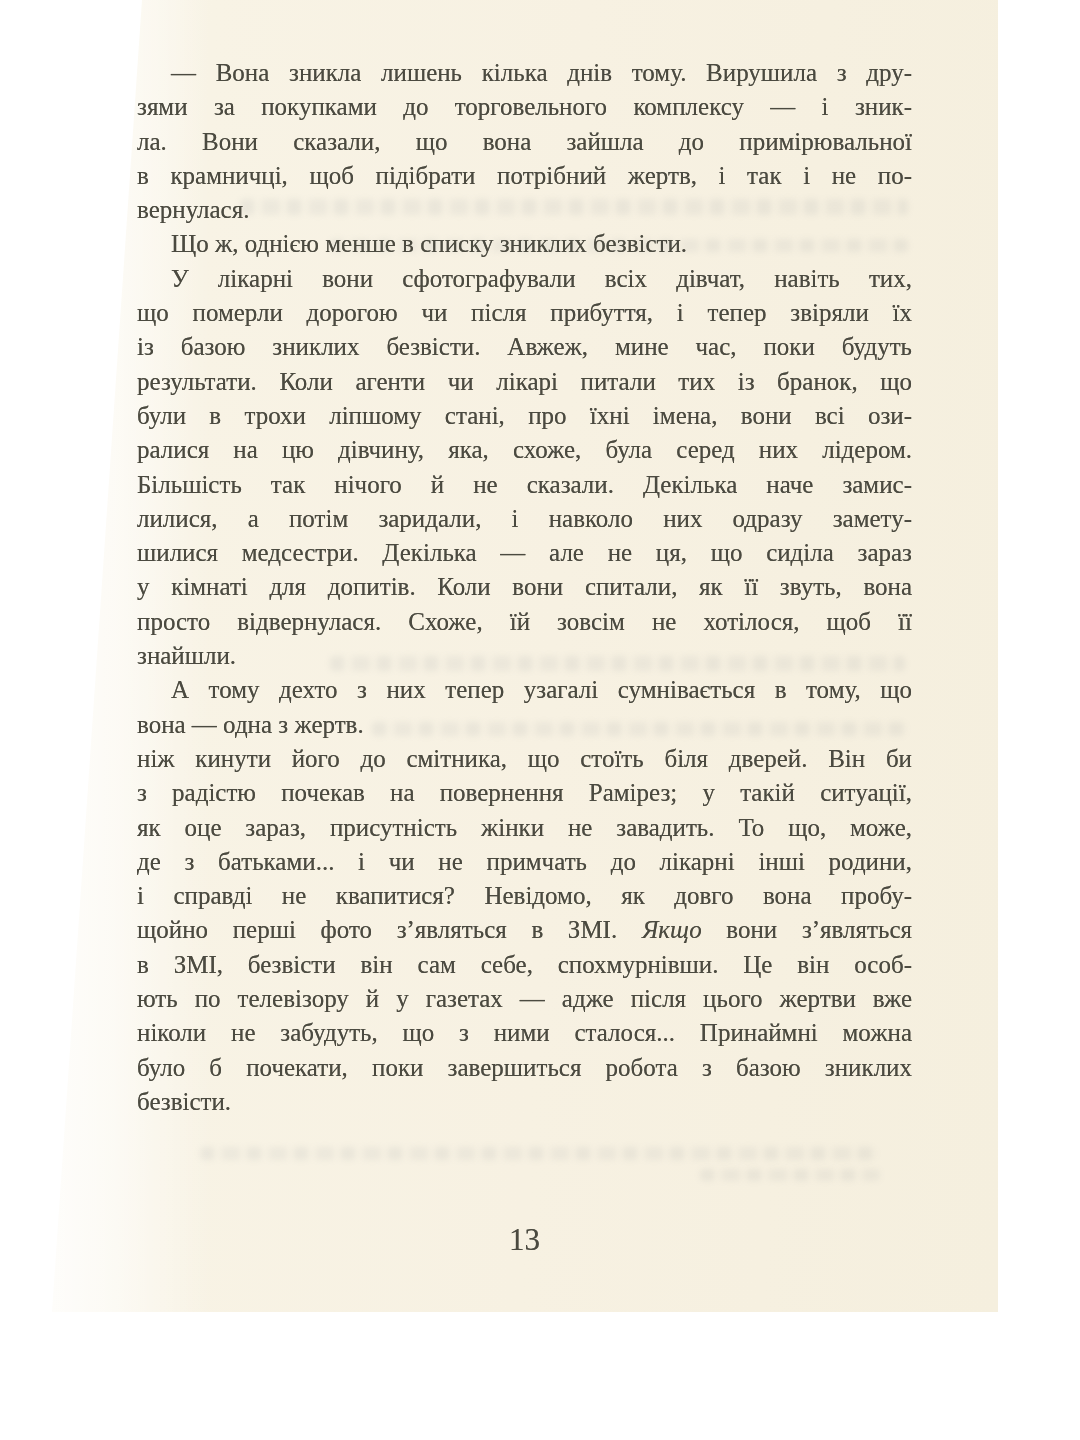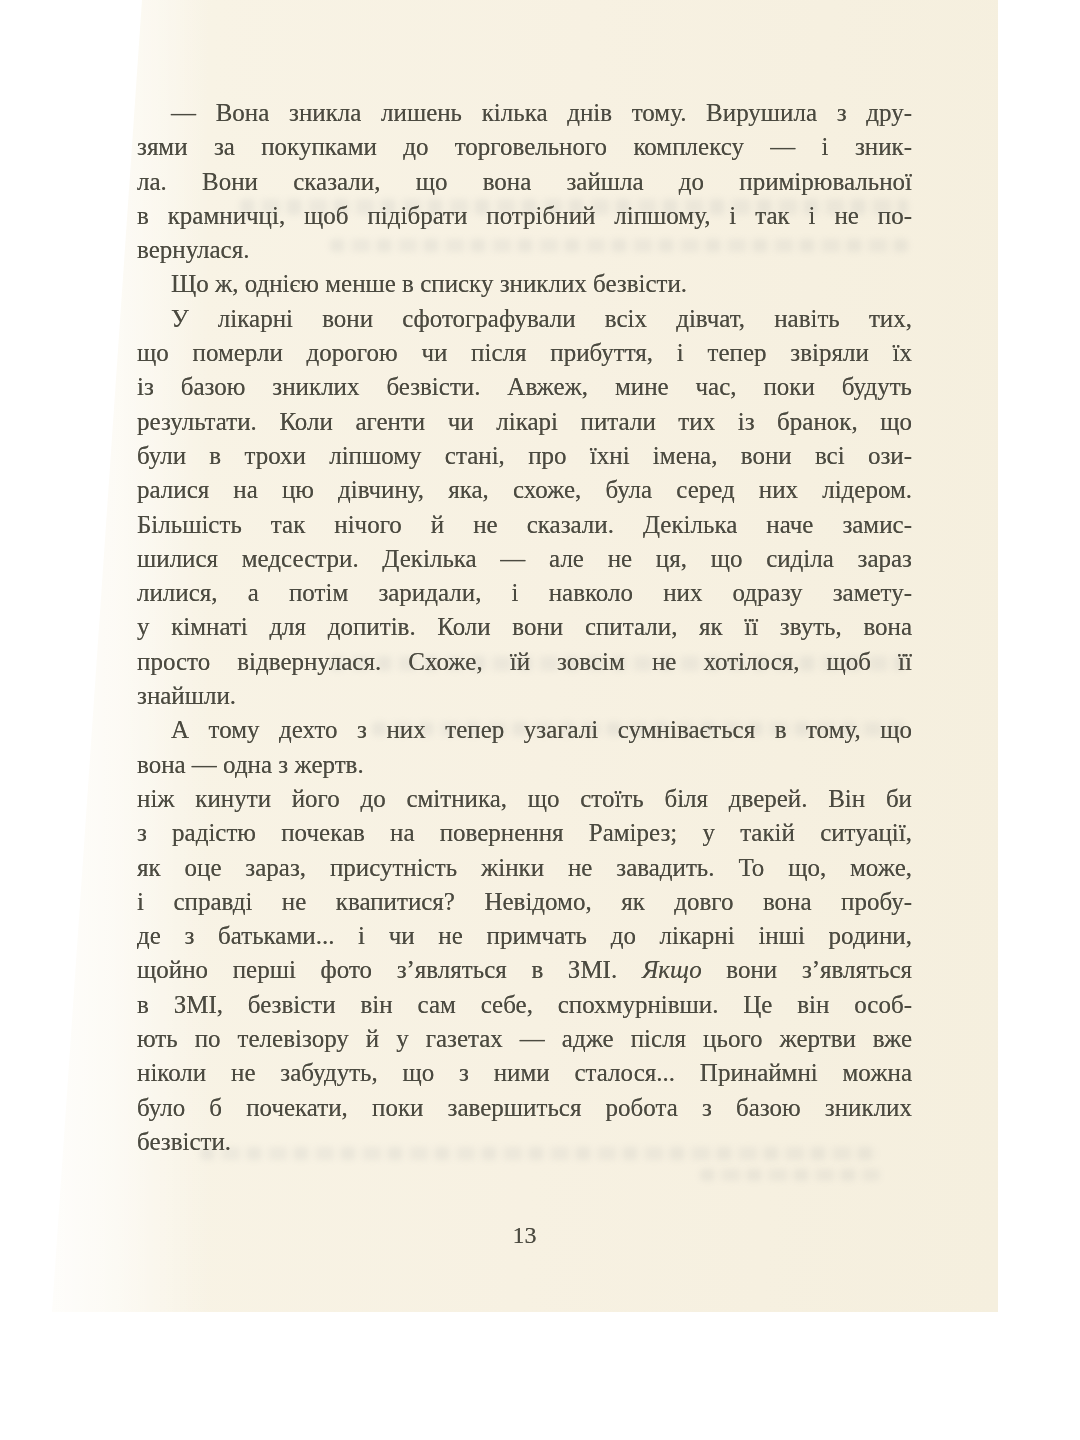--- a/index.html
+++ b/index.html
@@ -49,21 +49,20 @@
   }
   
   .textblock {
     position: absolute;
     left: 137px;
     top: 56px;
     width: 775px;
     color: #4b4a40;
     font-size: 25px;
     text-shadow: 0 0 0.6px rgba(75,74,64,0.75);
-    margin-top: 40px;
   }
   .line {
     height: 34.3px;
     line-height: 34.3px;
     white-space: nowrap;
   }
   .line.j {
     text-align: justify;
     text-align-last: justify;
     white-space: normal;
@@ -77,21 +76,21 @@
   }
   .line i { font-style: italic; }
   
   .pagenum {
     position: absolute;
     left: 137px;
     top: 1222px;
     width: 775px;
     text-align: center;
     color: #4b4a40;
-    font-size: 24px;
+    font-size: 31px;
     text-shadow: 0 0 0.6px rgba(75,74,64,0.7);
   }
   
   .ghost {
     position: absolute;
     background: repeating-linear-gradient(90deg,
       rgba(140,145,150,0.55) 0 14px,
       rgba(140,145,150,0.05) 14px 22px,
       rgba(140,145,150,0.45) 22px 40px,
       rgba(140,145,150,0.05) 40px 47px);
@@ -113,42 +112,42 @@
     <div class="ghost" style="left:200px; top:1147px; width:680px; height:13px;"></div>
     <div class="ghost" style="left:700px; top:1169px; width:180px; height:12px;"></div>
 
     <div class="spine-fade"></div>
     <div class="spine-soft"></div>
 
     <div class="textblock">
         <div class="line j indent">— Вона зникла лишень кілька днів тому. Вирушила з дру-</div>
         <div class="line j">зями за покупками до торговельного комплексу — і зник-</div>
         <div class="line j">ла. Вони сказали, що вона зайшла до примірювальної</div>
-        <div class="line j">в крамничці, щоб підібрати потрібний ліпшому, і так і не по-</div>
+        <div class="line j">в крамничці, щоб підібрати потрібний жертв, і так і не по-</div>
         <div class="line last">вернулася.</div>
         <div class="line last indent">Що ж, однією менше в списку зниклих безвісти.</div>
         <div class="line j indent">У лікарні вони сфотографували всіх дівчат, навіть тих,</div>
         <div class="line j">що померли дорогою чи після прибуття, і тепер звіряли їх</div>
         <div class="line j">із базою зниклих безвісти. Авжеж, мине час, поки будуть</div>
         <div class="line j">результати. Коли агенти чи лікарі питали тих із бранок, що</div>
         <div class="line j">були в трохи ліпшому стані, про їхні імена, вони всі ози-</div>
         <div class="line j">ралися на цю дівчину, яка, схоже, була серед них лідером.</div>
         <div class="line j">Більшість так нічого й не сказали. Декілька наче замис-</div>
+        <div class="line j">лилися, а потім заридали, і навколо них одразу замету-</div>
         <div class="line j">шилися медсестри. Декілька — але не ця, що сиділа зараз</div>
-        <div class="line j">лилися, а потім заридали, і навколо них одразу замету-</div>
         <div class="line j">у кімнаті для допитів. Коли вони спитали, як її звуть, вона</div>
         <div class="line j">просто відвернулася. Схоже, їй зовсім не хотілося, щоб її</div>
         <div class="line last">знайшли.</div>
         <div class="line j indent">А тому дехто з них тепер узагалі сумнівається в тому, що</div>
         <div class="line last">вона — одна з жертв.</div>
         <div class="line j">ніж кинути його до смітника, що стоїть біля дверей. Він би</div>
         <div class="line j">з радістю почекав на повернення Рамірез; у такій ситуації,</div>
         <div class="line j">як оце зараз, присутність жінки не завадить. То що, може,</div>
+        <div class="line j">де з батьками... і чи не примчать до лікарні інші родини,</div>
         <div class="line j">і справді не квапитися? Невідомо, як довго вона пробу-</div>
-        <div class="line j">де з батьками... і чи не примчать до лікарні інші родини,</div>
         <div class="line j">щойно перші фото з’являться в ЗМІ. <i>Якщо</i> вони з’являться</div>
         <div class="line j">в ЗМІ, безвісти він сам себе, спохмурнівши. Це він особ-</div>
         <div class="line j">ють по телевізору й у газетах — адже після цього жертви вже</div>
         <div class="line j">ніколи не забудуть, що з ними сталося... Принаймні можна</div>
         <div class="line j">було б почекати, поки завершиться робота з базою зниклих</div>
         <div class="line last">безвісти.</div>
       </div>
 
     <div class="pagenum">13</div>
   </div>

